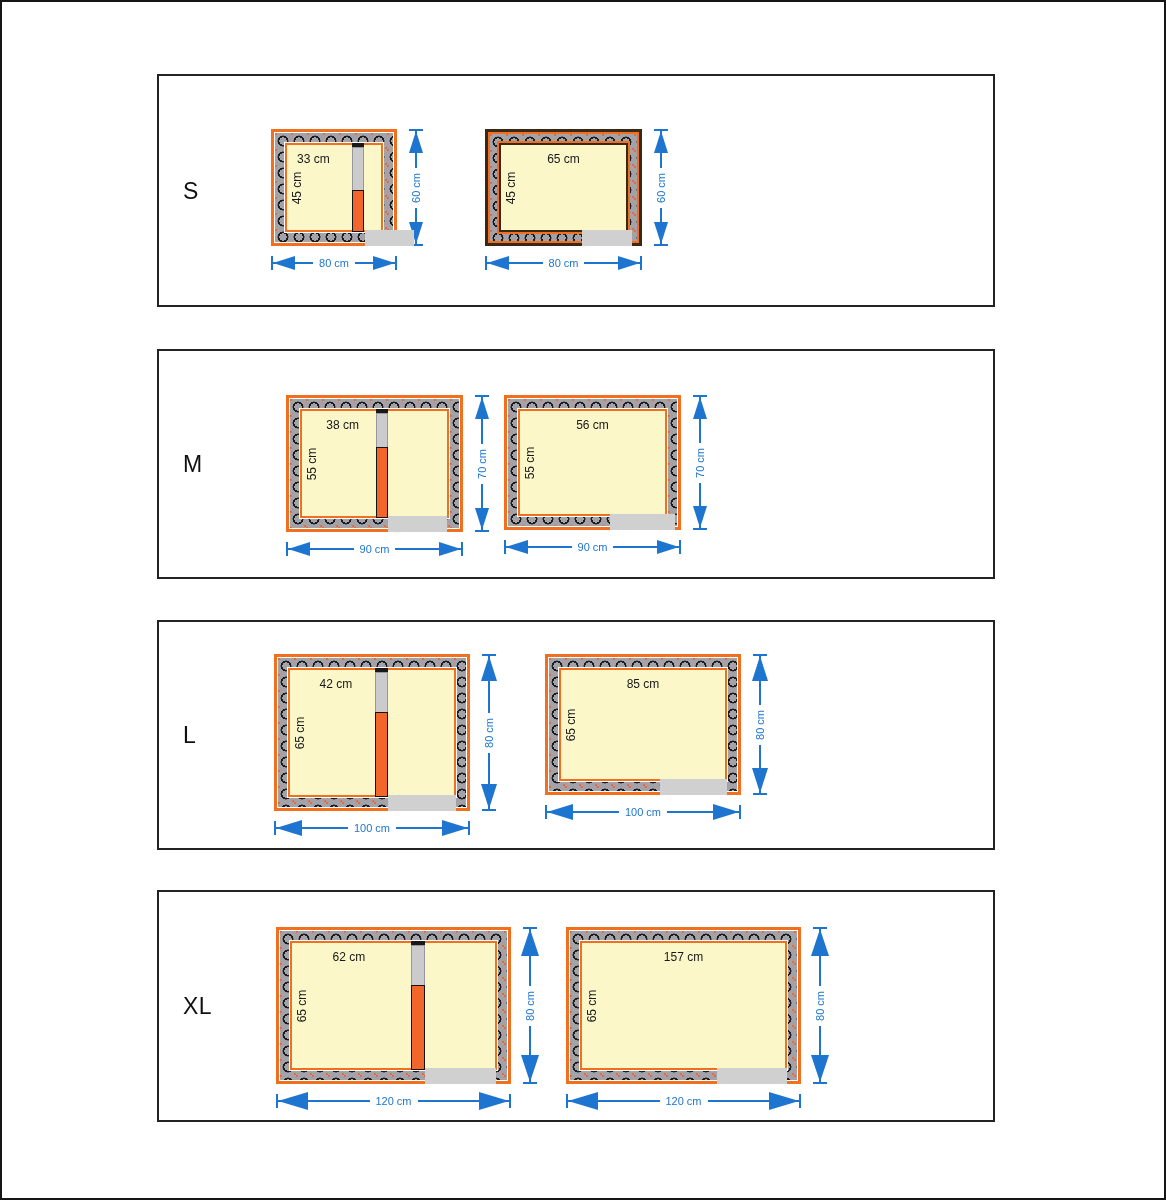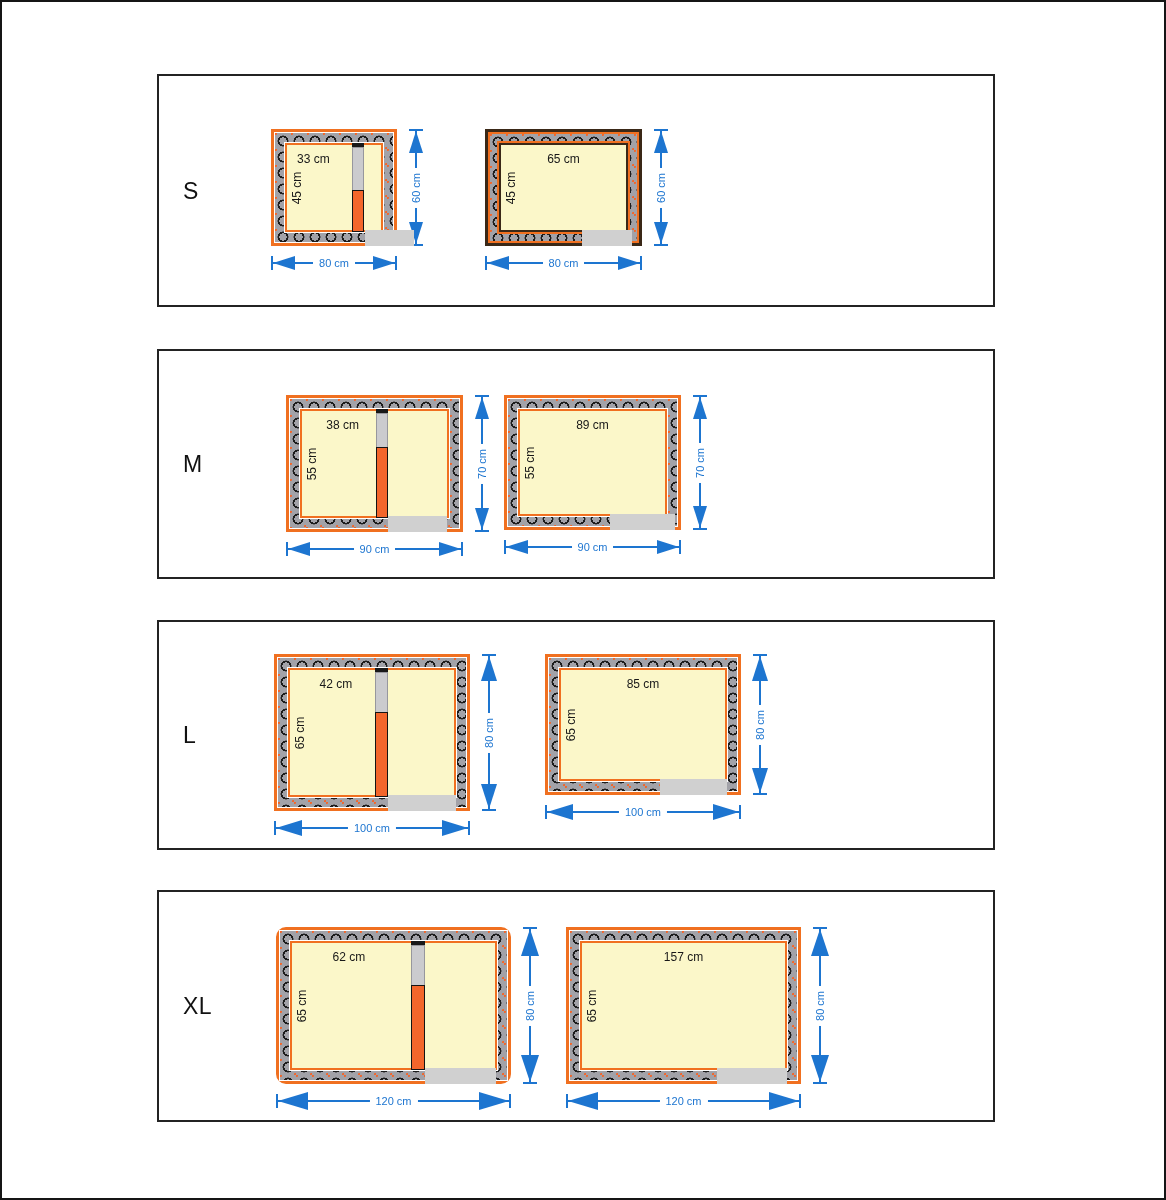--- a/index.html
+++ b/index.html
@@ -232,21 +232,21 @@
         <span class="hline"></span>
         <span class="hlabel">90 cm</span>
         <span class="tri right"></span>
         <span class="tickv r"></span>
       </div>
     </div>
 
     <div class="plan m" style="left:345px;top:44px;width:177px;height:135px;">
       <div class="wall"></div>
       <div class="interior">
-        <span class="room-w-label">89 cm</span>
+        <span class="room-w-label">56 cm</span>
         <span class="room-d-label">55 cm</span>
       </div>
       <div class="door" style="left:103px;width:65px;"></div>
       <div class="vdim">
         <span class="tickh t"></span>
         <span class="tri up"></span>
         <span class="vline"></span>
         <span class="vlabel">70 cm</span>
         <span class="tri down"></span>
         <span class="tickh b"></span>
@@ -317,21 +317,21 @@
         <span class="hlabel">100 cm</span>
         <span class="tri right"></span>
         <span class="tickv r"></span>
       </div>
     </div>
   </div>
 
   <div class="section" style="top:888px;height:232px;">
     <span class="row-label">XL</span>
 
-    <div class="plan xl left" style="left:117px;top:35px;width:235px;height:157px;border-radius:10px;">
+    <div class="plan xl left" style="left:117px;top:35px;width:235px;height:157px;">
       <div class="wall"></div>
       <div class="interior">
         <span class="room-w-label two">62 cm</span>
         <span class="room-d-label">65 cm</span>
       </div>
       <div class="divider" style="left:132px;width:14px;">
         <span class="cap"></span>
         <span class="dgray"></span>
         <span class="dorange"></span>
       </div>

